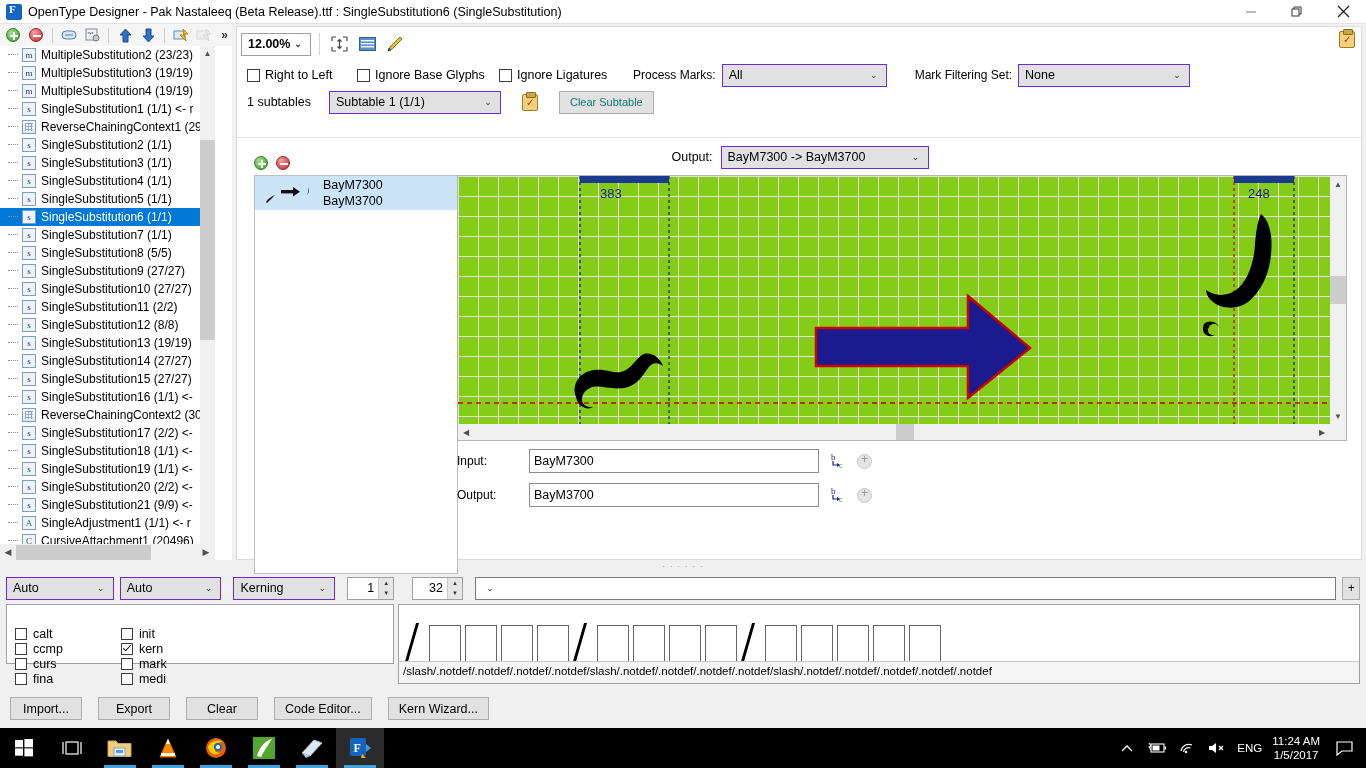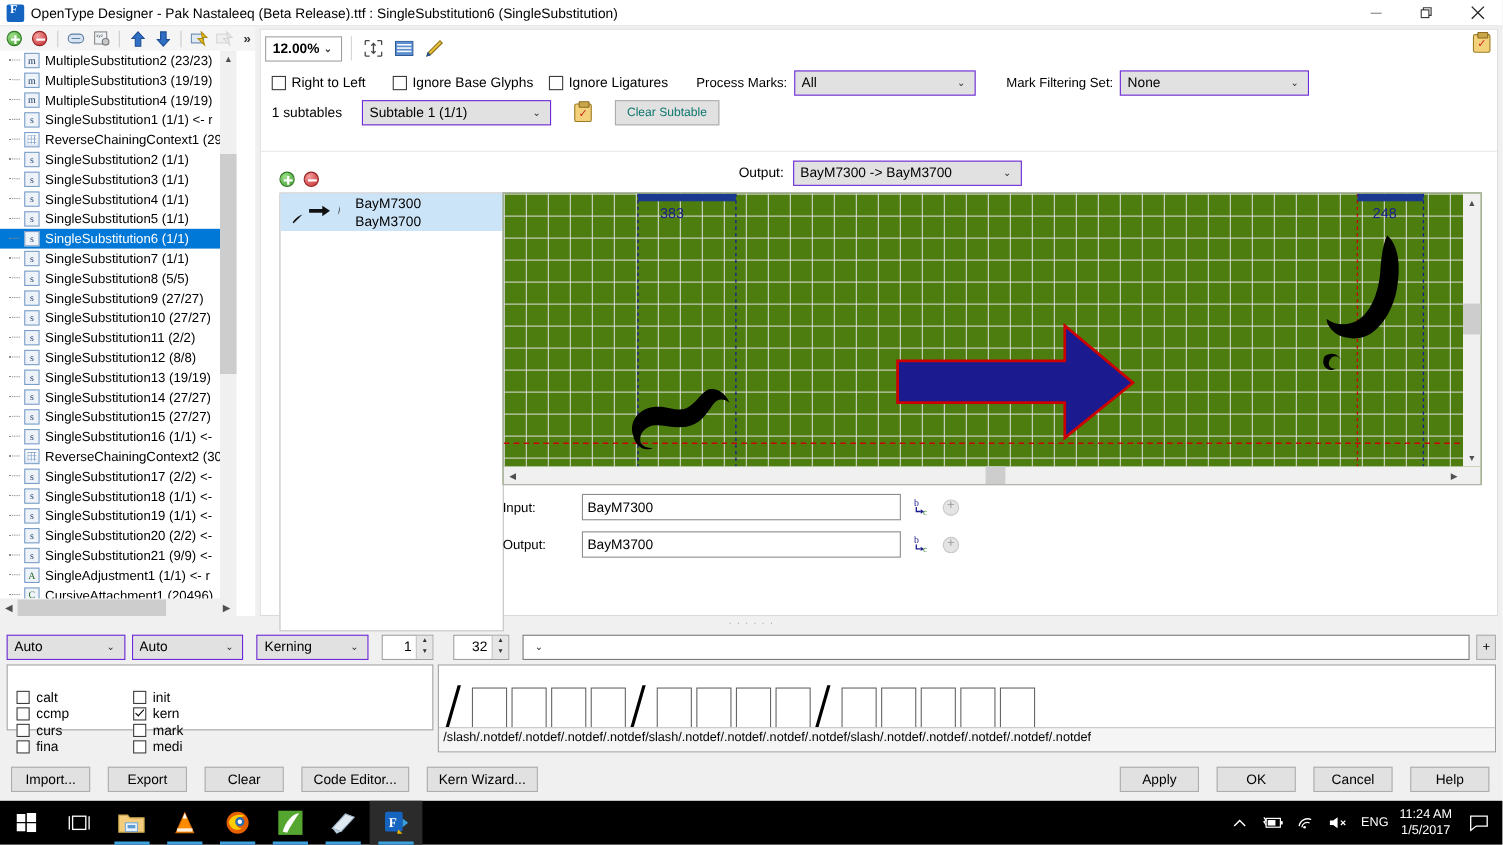--- a/index.html
+++ b/index.html
@@ -165,21 +165,21 @@
   .pair-item {
     height:34px; background:#cce4f7; display:flex; align-items:center;
     padding-left:8px; font-size:12.5px;
   }
   .pair-glyphs { width:60px; height:30px; position:relative; flex:none; }
   .pair-names { display:flex; flex-direction:column; line-height:16px; }
 
   
   .canvas-outer {
     position:absolute; left:220px; top:148px; width:890px; height:266px;
-    border:1px solid #b4b4b4; background:#4d7c0f;
+    border:1px solid #b4b4b4; background:#84cc16;
   }
   .canvas-grid { position:absolute; left:0; top:0; right:16px; bottom:16px; overflow:hidden;
     background-image:
       linear-gradient(to right, #e0e0e0 1px, transparent 1px),
       linear-gradient(to bottom, #e0e0e0 1px, transparent 1px);
     background-size:20px 20px;
   }
   .cv-vscroll { position:absolute; right:0; top:0; width:16px; bottom:16px; background:#f0f0f0; }
   .cv-hscroll { position:absolute; left:0; bottom:0; right:0; height:16px; background:#f0f0f0; }
   .sc-arrow { width:16px; height:16px; display:flex; align-items:center; justify-content:center; font-size:8px; color:#505050; }
@@ -745,26 +745,20 @@
     <div class="status-line">/slash/.notdef/.notdef/.notdef/.notdef/slash/.notdef/.notdef/.notdef/.notdef/slash/.notdef/.notdef/.notdef/.notdef/.notdef</div>
   </div>
 
   <div class="btn-row-left">
     <div class="dlg-btn">Import...</div>
     <div class="dlg-btn">Export</div>
     <div class="dlg-btn">Clear</div>
     <div class="dlg-btn wide">Code Editor...</div>
     <div class="dlg-btn wide">Kern Wizard...</div>
   </div>
-  <div class="btn-row-right">
-    <div class="dlg-btn">Apply</div>
-    <div class="dlg-btn">OK</div>
-    <div class="dlg-btn">Cancel</div>
-    <div class="dlg-btn">Help</div>
-  </div>
 
   <div class="taskbar">
     <div class="tb-item">
       <svg width="18" height="18" viewBox="0 0 18 18">
           <g fill="#fff">
             <rect x="0" y="1" width="8" height="7.3"></rect>
             <rect x="9.4" y="0" width="8.6" height="8.3"></rect>
             <rect x="0" y="9.4" width="8" height="7.3"></rect>
             <rect x="9.4" y="9.4" width="8.6" height="8"></rect>
           </g>

